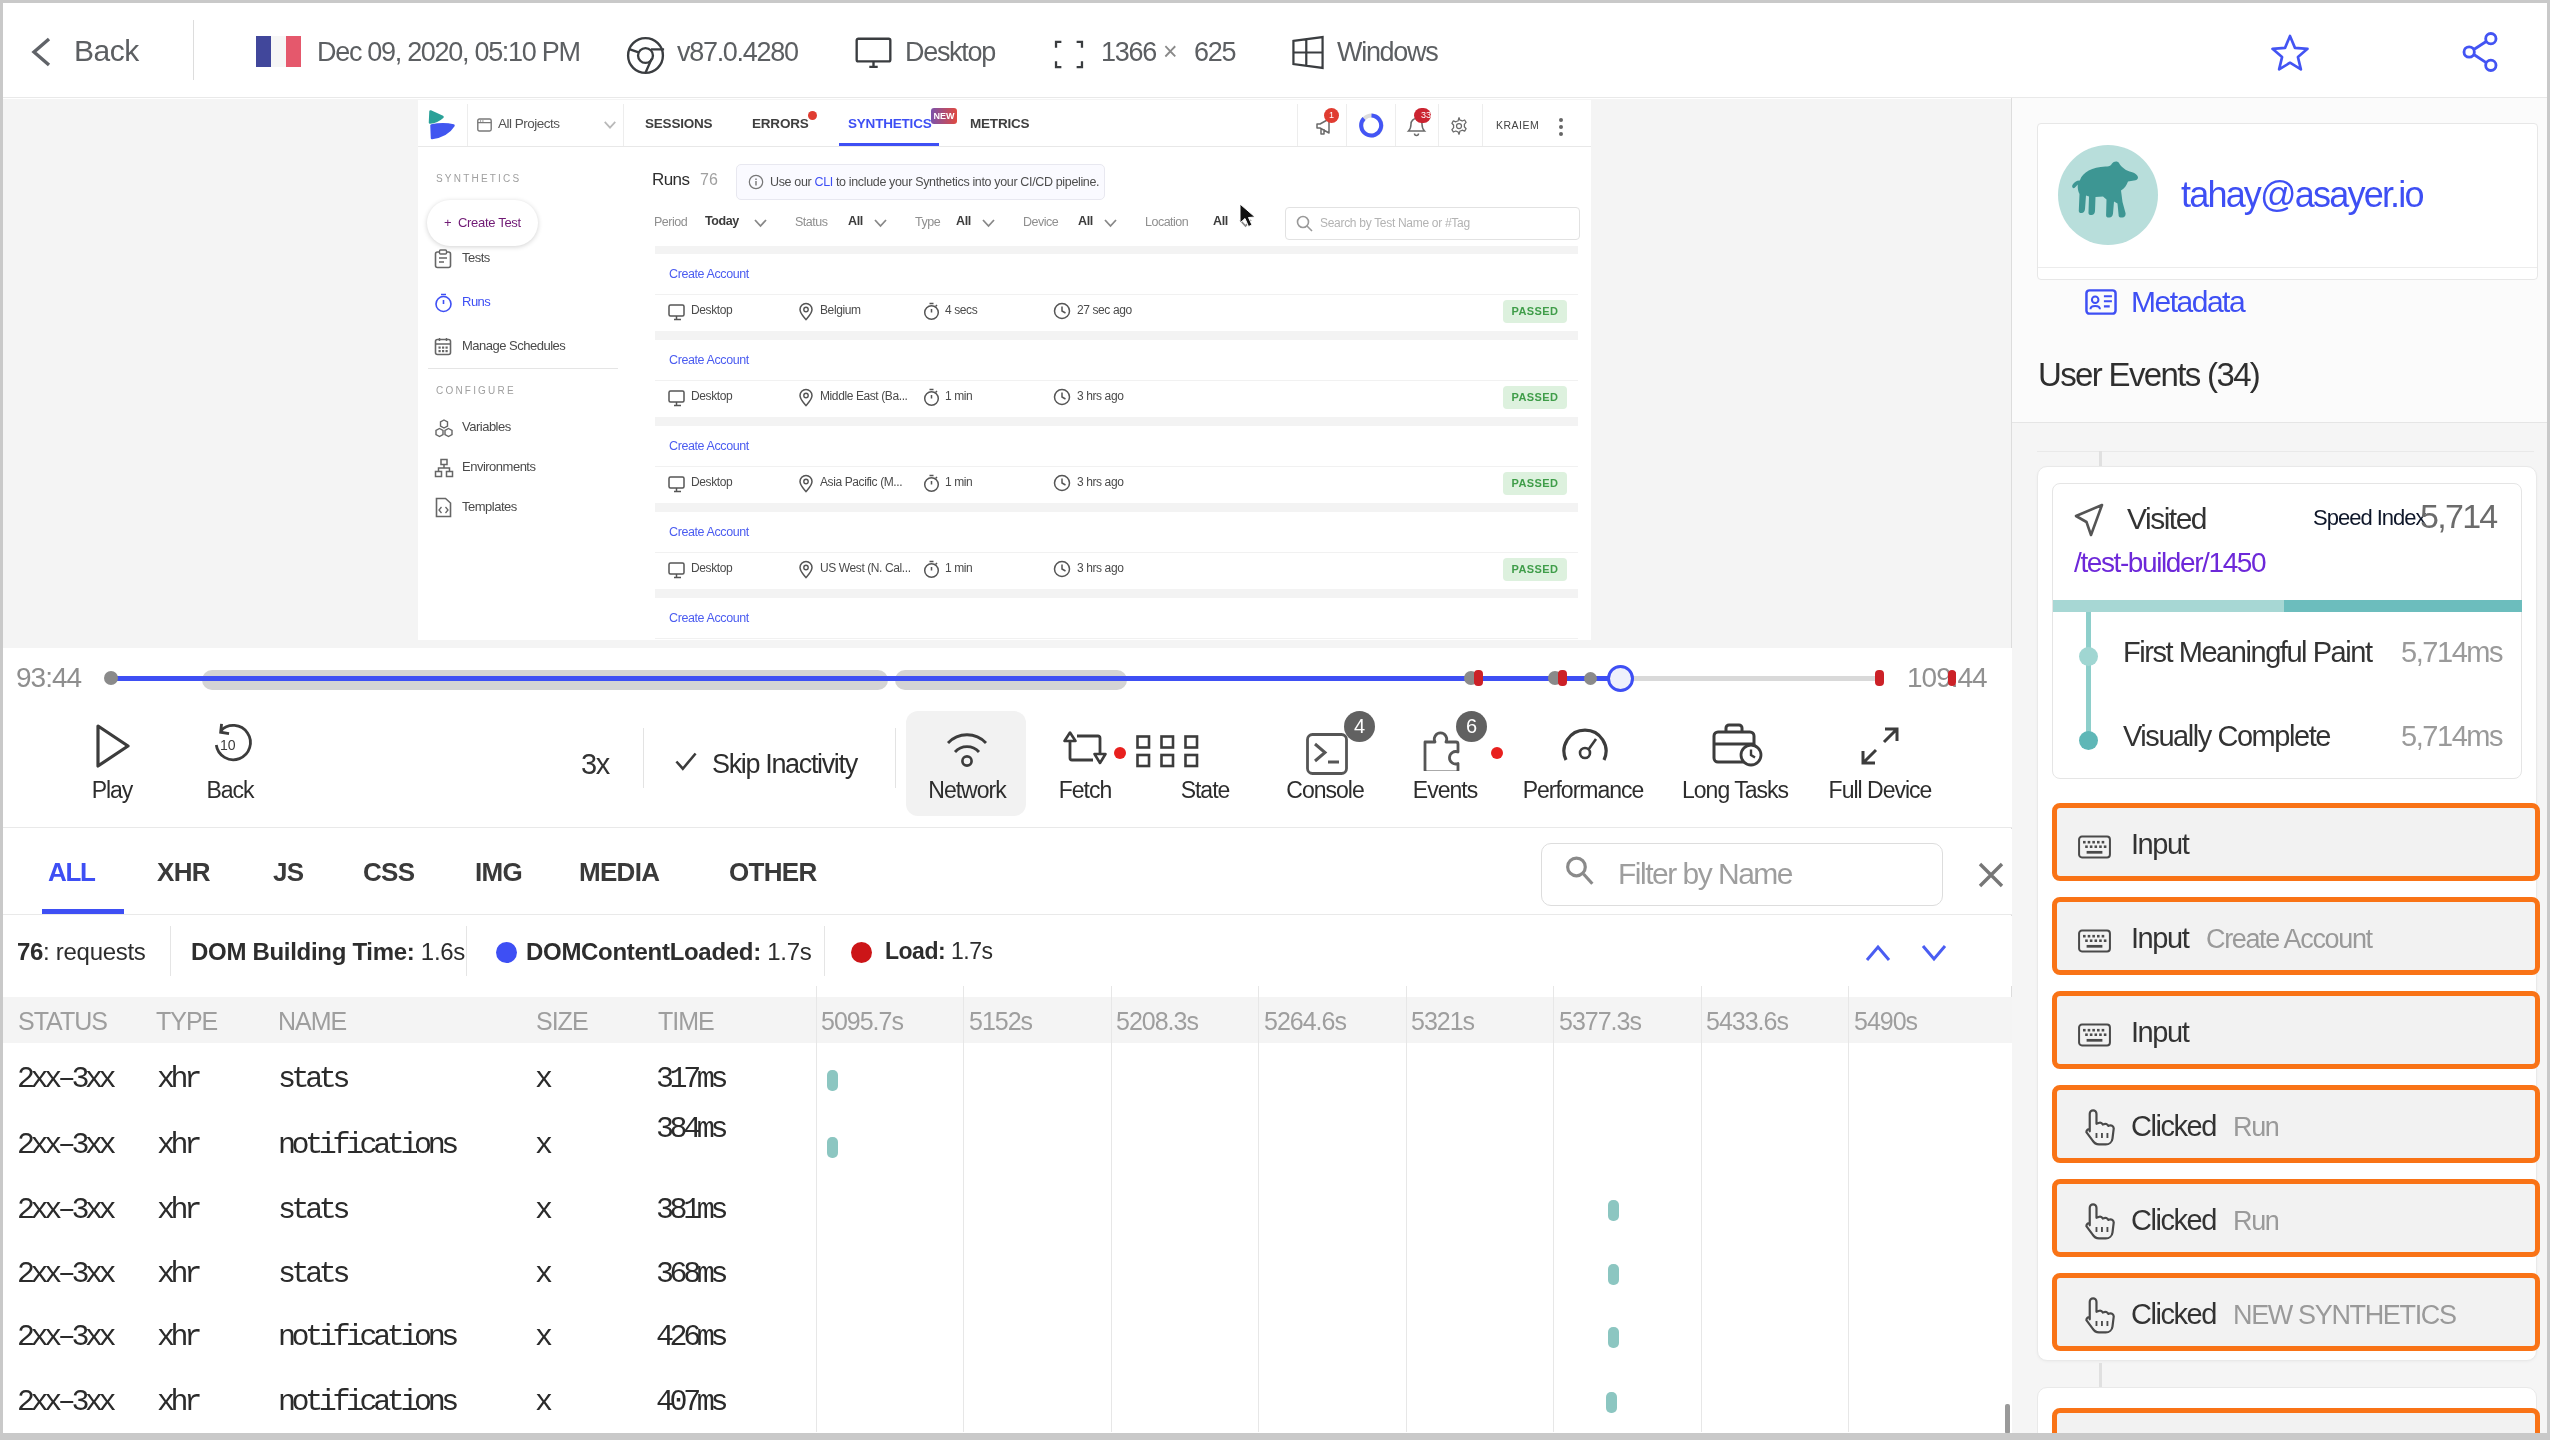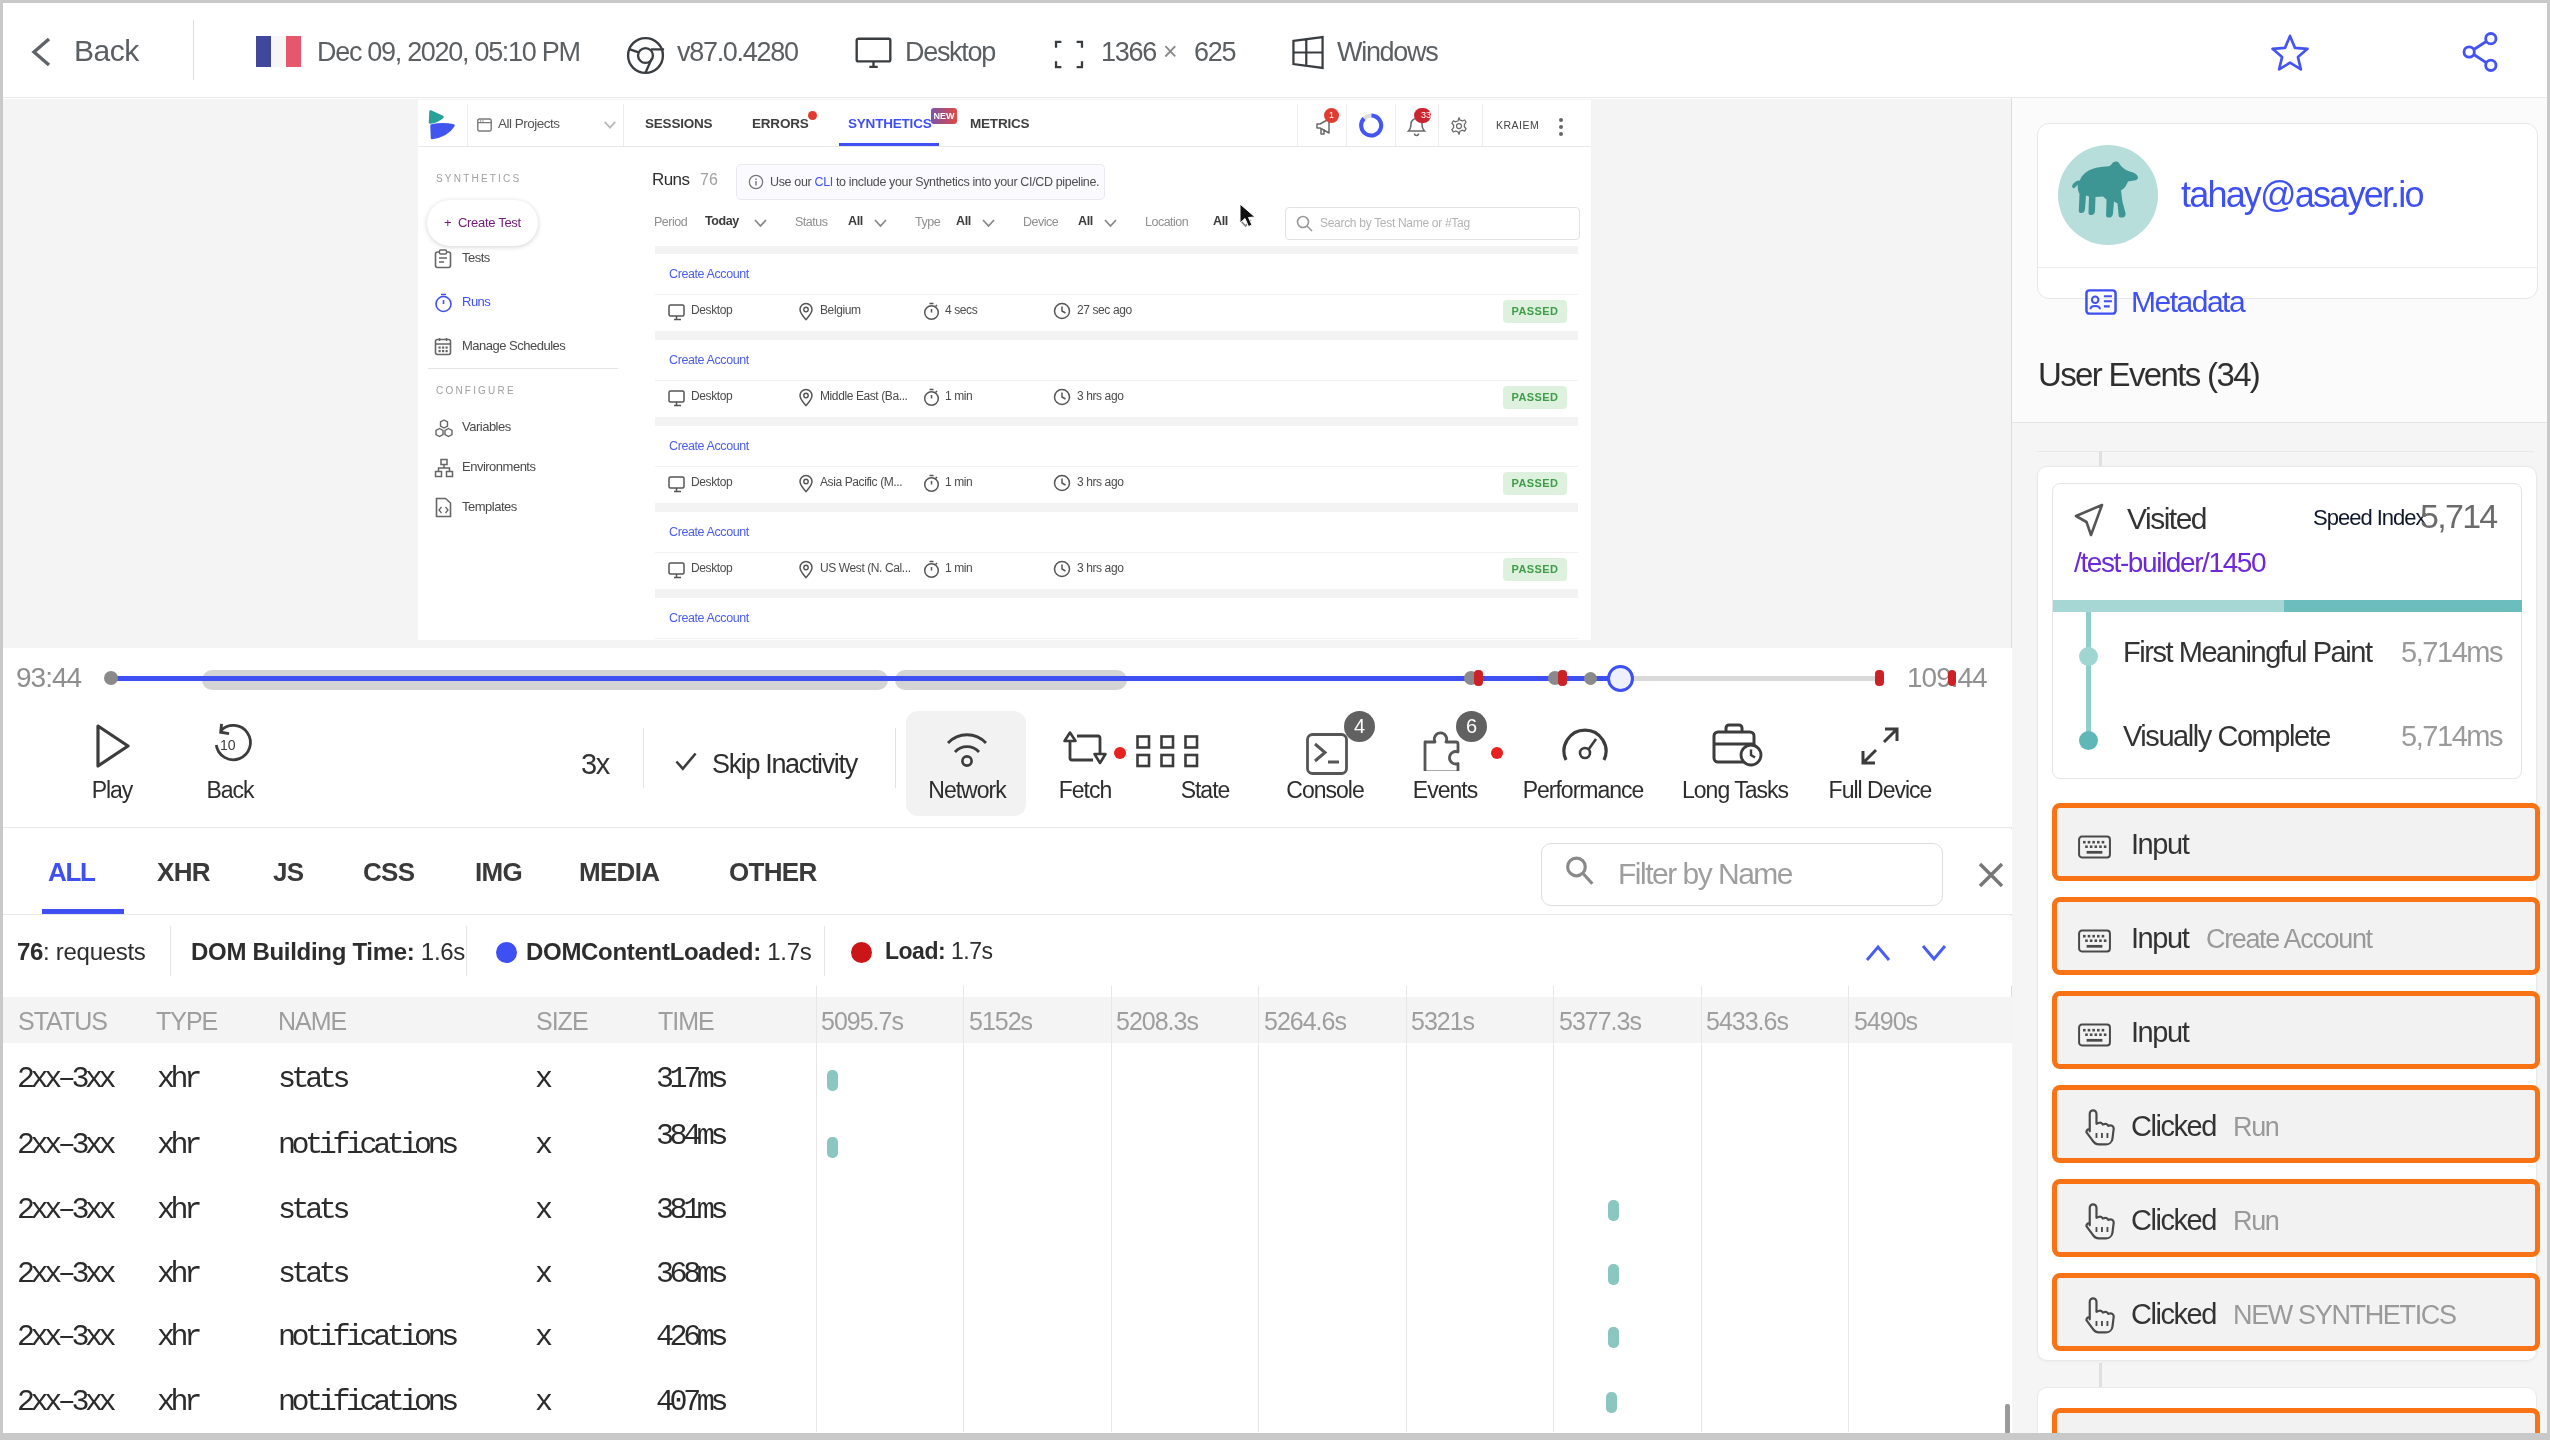--- a/index.html
+++ b/index.html
@@ -508,21 +508,21 @@
   <div class="a gline" style="left:1848px;top:-57px;height:446px"></div>
   <div class="a mono" style="left:17px;top:19px">2xx–3xx</div>
       <div class="a mono" style="left:157px;top:19px">xhr</div>
       <div class="a mono" style="left:278px;top:19px">stats</div>
       <div class="a mono" style="left:535px;top:19px">x</div>
       <div class="a mono" style="left:656px;top:19px">317ms</div>
   <div class="a mono" style="left:17px;top:85px">2xx–3xx</div>
       <div class="a mono" style="left:157px;top:85px">xhr</div>
       <div class="a mono" style="left:278px;top:85px">notifications</div>
       <div class="a mono" style="left:535px;top:85px">x</div>
-      <div class="a mono" style="left:656px;top:76px">384ms</div>
+      <div class="a mono" style="left:656px;top:69px">384ms</div>
   <div class="a mono" style="left:17px;top:150px">2xx–3xx</div>
       <div class="a mono" style="left:157px;top:150px">xhr</div>
       <div class="a mono" style="left:278px;top:150px">stats</div>
       <div class="a mono" style="left:535px;top:150px">x</div>
       <div class="a mono" style="left:656px;top:150px">381ms</div>
   <div class="a mono" style="left:17px;top:214px">2xx–3xx</div>
       <div class="a mono" style="left:157px;top:214px">xhr</div>
       <div class="a mono" style="left:278px;top:214px">stats</div>
       <div class="a mono" style="left:535px;top:214px">x</div>
       <div class="a mono" style="left:656px;top:214px">368ms</div>
@@ -539,21 +539,21 @@
   <div class="a tealbar" style="left:827px;top:27px"></div>
   <div class="a tealbar" style="left:827px;top:94px"></div>
   <div class="a tealbar" style="left:1608px;top:157px"></div>
   <div class="a tealbar" style="left:1608px;top:221px"></div>
   <div class="a tealbar" style="left:1608px;top:284px"></div>
   <div class="a tealbar" style="left:1606px;top:349px"></div>
 </div>
 
 <div class="a" id="rpanel" style="left:2012px;top:98px;width:535px;height:1339px;background:#fbfbfb;overflow:hidden">
 
-  <div class="a" style="left:25px;top:25px;width:501px;height:176px;background:#fff;border:1px solid #e7e7e7;border-radius:12px">
+  <div class="a" style="left:25px;top:25px;width:501px;height:157px;background:#fff;border:1px solid #e7e7e7;border-radius:4px">
     <div class="a" style="left:20px;top:21px;width:100px;height:100px;border-radius:50%;background:#b8dedb"></div>
     <svg class="a" style="left:34px;top:34px" width="68" height="64" viewBox="0 0 68 62">
       <path d="M39 6 C41 2 45.5 1.5 47 4 C49.5 8.5 54.5 12 59.5 13 C63.5 14 66 16.5 66 18.5 C66 20.5 64 21.5 62 21.5 L56 22.5 C54.5 26.5 52.5 29.5 49 31.5 L50.5 43 L53.5 54 C54 56.5 52.5 58.5 50.5 58.5 L48.5 58.5 C47.2 58.5 46.5 57.2 46.6 56 L45.5 44.5 L42 42.5 L41 54.5 C40.8 57 39.2 58.5 37.5 58.5 L35.8 58.5 C34.5 58.5 33.9 57 34.1 55.5 L34.5 40.5 L31 37.5 L23.5 38 L23 52 C22.9 54.5 21.3 56 19.7 56 L18.2 56 C16.9 56 16.3 54.6 16.5 53.2 L17 37.5 L14 36.5 L13 50 C12.8 52.5 11.3 54 9.7 54 L8.5 54 C7.2 54 6.6 52.5 6.8 51.2 L7.5 35 C6 32 5.5 28.5 5.8 25.5 L3 28.5 C1.2 30.3 -0.8 28 0.6 25.8 C2.4 22.9 4.8 21.2 7.8 21.4 C11 13 20 8.2 33.5 7.6 C35.8 7.5 37.8 7.5 39 6 Z" fill="#3d9693"></path>
     </svg>
     <div class="a" style="left:143px;top:50px;font-size:36px;letter-spacing:-1.8px;color:#3e4ff4">tahay@asayer.io</div>
     <div class="a" style="left:0px;top:143px;width:499px;height:1px;background:#ececec"></div>
     <svg class="a" style="left:47px;top:163px" width="32" height="30" viewBox="0 0 44 36">
       <rect x="2" y="2" width="40" height="32" rx="4" fill="none" stroke="#3e4ff4" stroke-width="3.4"></rect>
       <circle cx="14" cy="15" r="4.5" fill="none" stroke="#3e4ff4" stroke-width="2.8"></circle>
       <path d="M7.5 28 C7.5 22 20.5 22 20.5 28 M26 10 h11 M26 17 h11 M26 24 h8" fill="none" stroke="#3e4ff4" stroke-width="2.8"></path>

